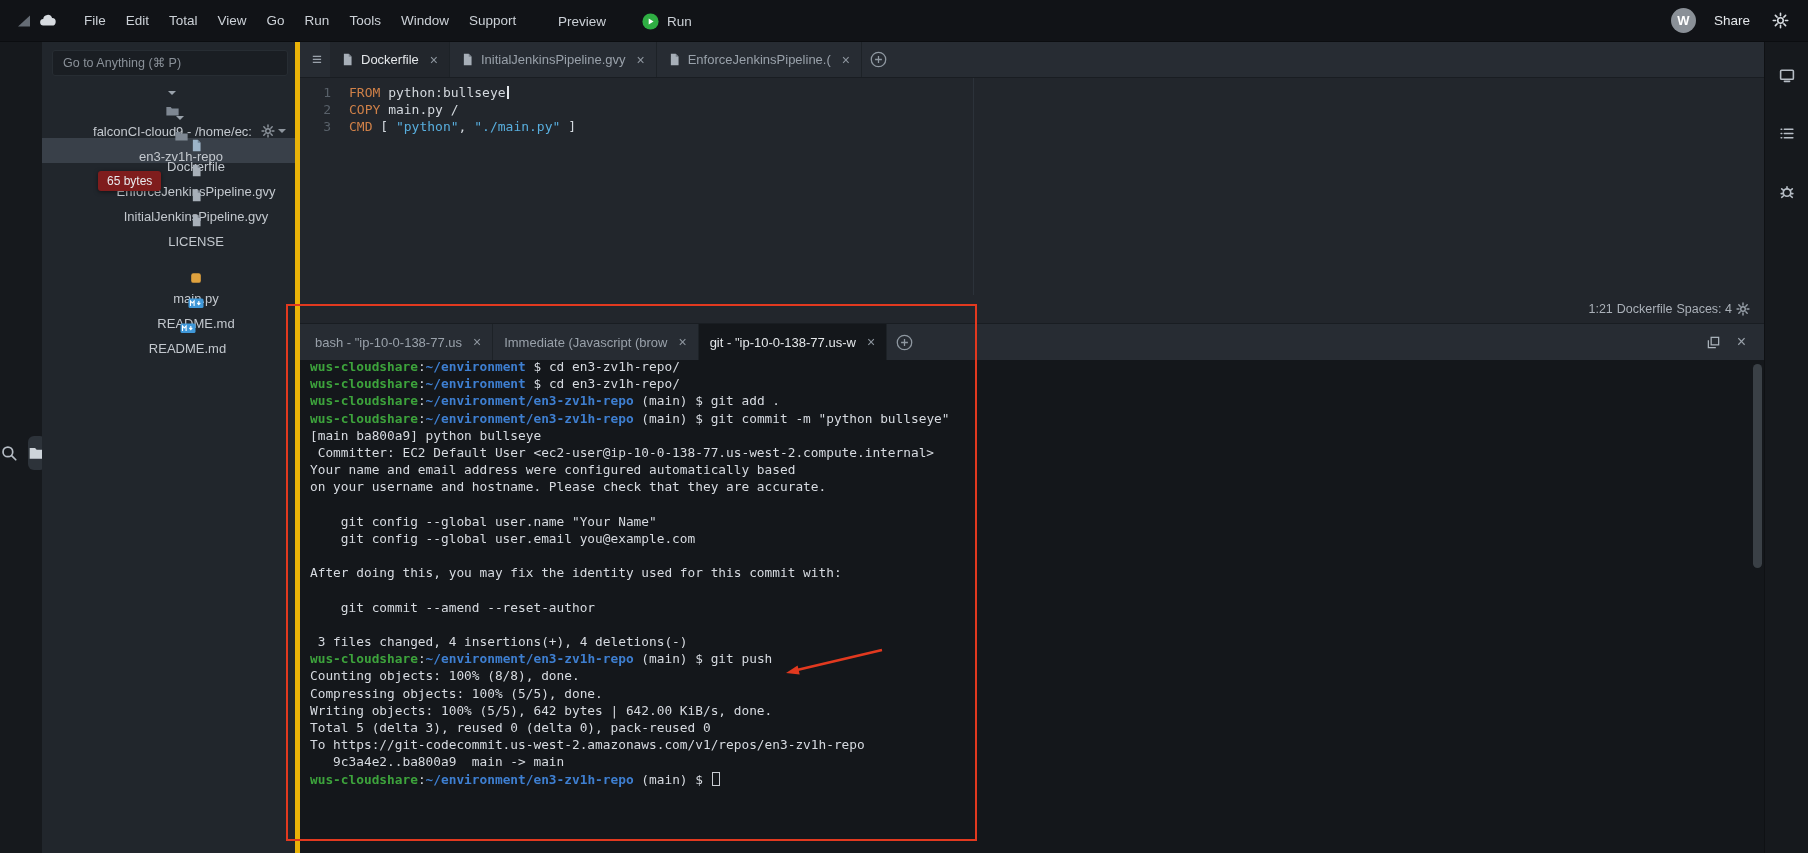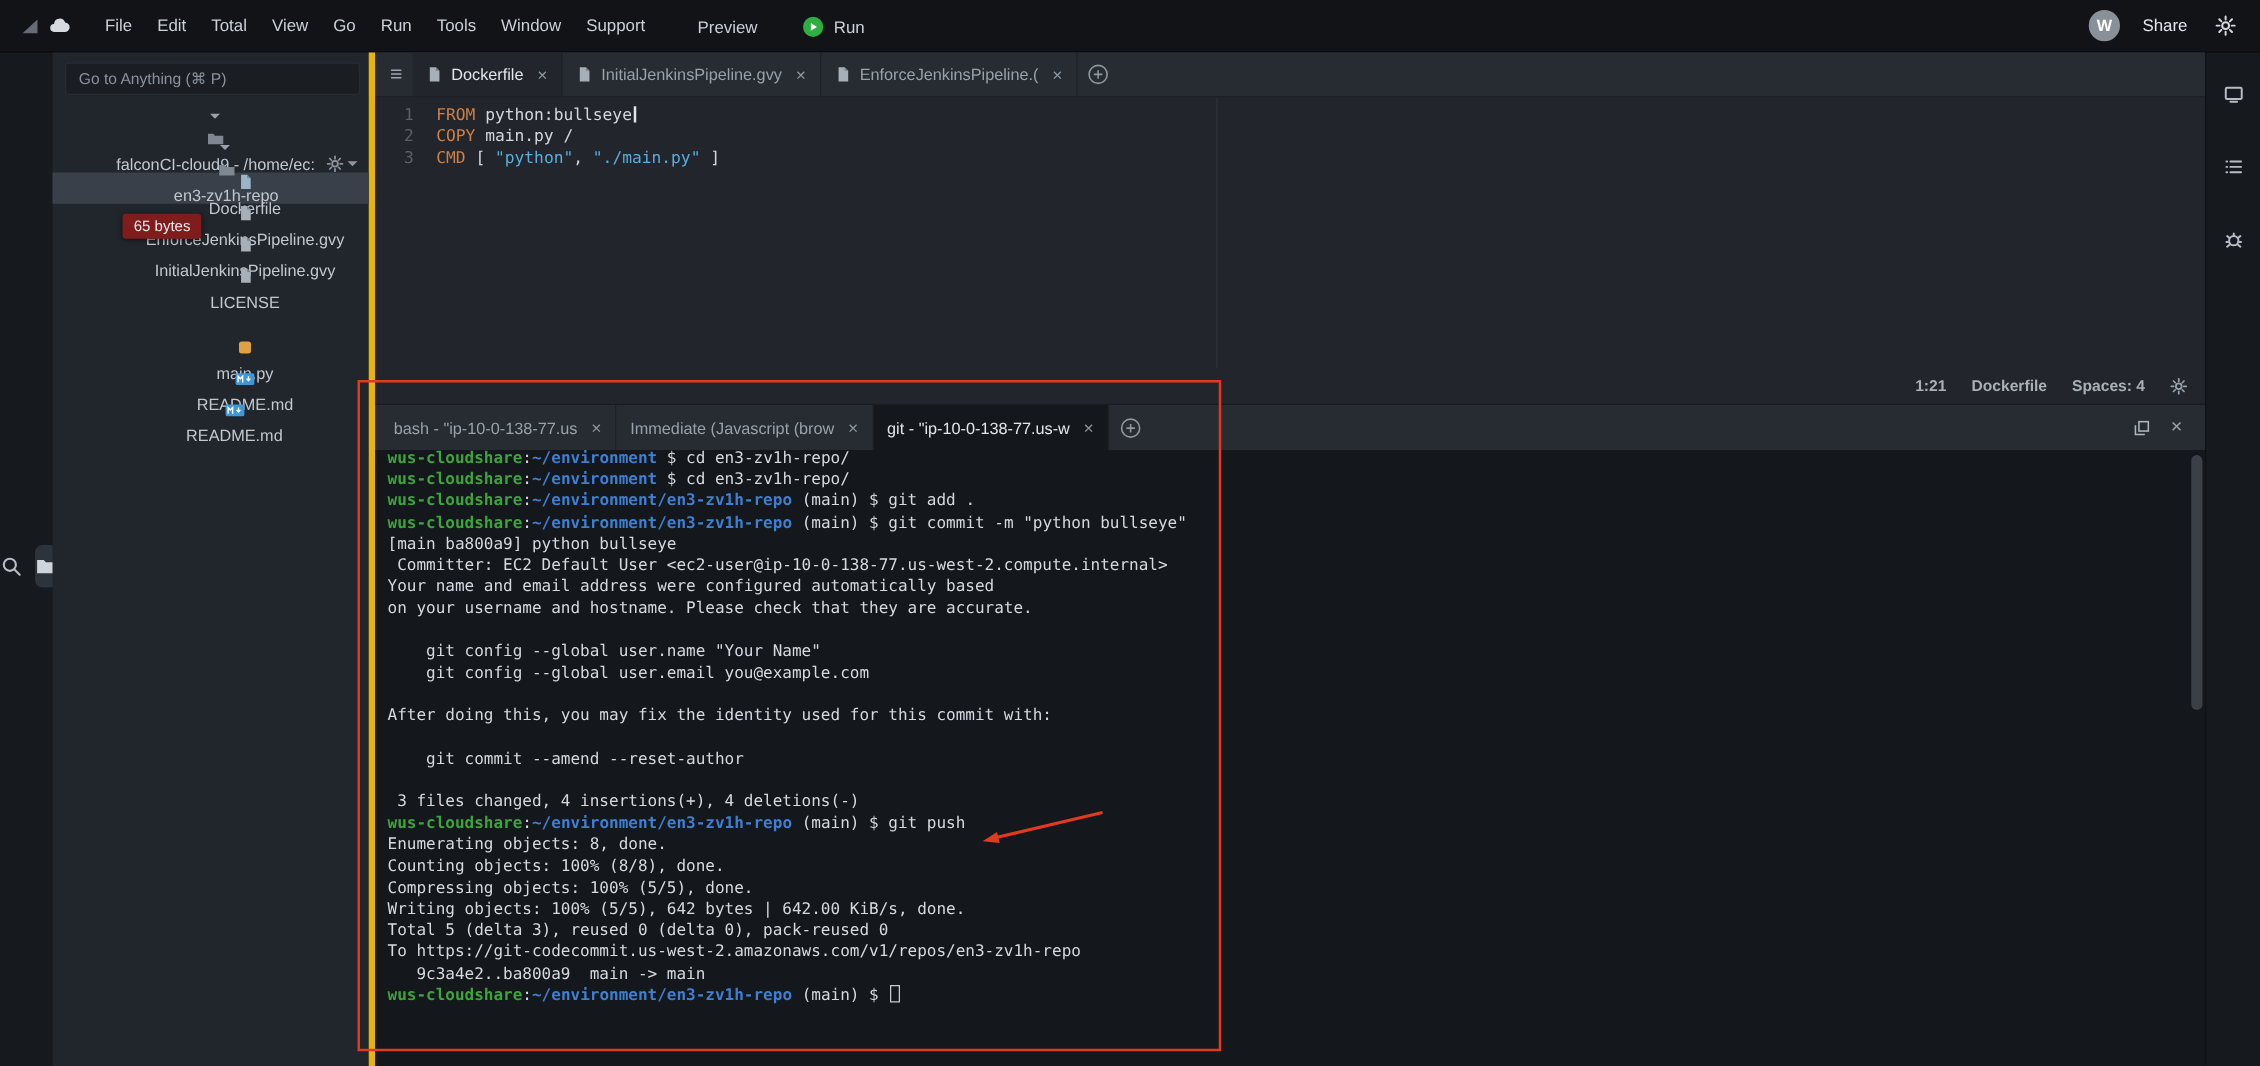--- a/index.html
+++ b/index.html
@@ -68,21 +68,21 @@
     font-family:"DejaVu Sans Mono", monospace;font-size:13px;line-height:17px;padding-top:6px;}
   .print-margin{position:absolute;left:673px;top:0;bottom:0;width:1px;background:#2c323a;}
   .code-row{display:flex;height:17px;}
   .gutter{flex:0 0 44px;width:44px;text-align:right;padding-right:13px;color:#586069;user-select:none;}
   .code{white-space:pre;color:#d3d8de;padding-left:5px;}
   .seg-kw{color:#cf8048;}
   .seg-str{color:#58aede;}
   .editor-caret{display:inline-block;width:2px;height:13px;background:#e2e6ea;vertical-align:-2px;margin-left:1px;}
 
   .statusbar{height:28px;flex:0 0 28px;background:#22262c;display:flex;align-items:center;
-    justify-content:flex-end;gap:20px;padding-right:14px;font-size:12.5px;color:#aab0b8;font-weight:bold;}
+    justify-content:flex-end;gap:4px;padding-right:14px;font-size:12.5px;color:#aab0b8;}
   .statusbar .icon{display:flex;align-items:center;}
 
   
   .console{height:530px;flex:0 0 530px;display:flex;flex-direction:column;border-top:1px solid #191d22;}
   .console-tabbar{padding-left:4px;position:relative;}
   .console-controls{margin-left:auto;display:flex;align-items:center;gap:16px;padding-right:18px;color:#9aa2ab;}
   .console-close{font-size:16px;color:#9aa2ab;}
   .terminal{flex:1;min-height:0;background:#14171b;position:relative;overflow:hidden;
     font-family:"DejaVu Sans Mono", monospace;font-size:12.8px;line-height:17.2px;
     padding:5px 0 0 10px;color:#d6dae0;}
@@ -426,21 +426,20 @@
               <div class="term-line"><span></span></div>
               <div class="term-line"><span>    git config --global user.name "Your Name"</span></div>
               <div class="term-line"><span>    git config --global user.email you@example.com</span></div>
               <div class="term-line"><span></span></div>
               <div class="term-line"><span>After doing this, you may fix the identity used for this commit with:</span></div>
               <div class="term-line"><span></span></div>
               <div class="term-line"><span>    git commit --amend --reset-author</span></div>
               <div class="term-line"><span></span></div>
               <div class="term-line"><span> 3 files changed, 4 insertions(+), 4 deletions(-)</span></div>
               <div class="term-line"><span class="seg-user">wus-cloudshare</span><span>:</span><span class="seg-path">~/environment/en3-zv1h-repo</span><span> (main) $ git push</span></div>
-              <div class="term-line"><span>Enumerating objects: 8, done.</span></div>
               <div class="term-line"><span>Counting objects: 100% (8/8), done.</span></div>
               <div class="term-line"><span>Compressing objects: 100% (5/5), done.</span></div>
               <div class="term-line"><span>Writing objects: 100% (5/5), 642 bytes | 642.00 KiB/s, done.</span></div>
               <div class="term-line"><span>Total 5 (delta 3), reused 0 (delta 0), pack-reused 0</span></div>
               <div class="term-line"><span>To https://git-codecommit.us-west-2.amazonaws.com/v1/repos/en3-zv1h-repo</span></div>
               <div class="term-line"><span>   9c3a4e2..ba800a9  main -&gt; main</span></div>
               <div class="term-line"><span class="seg-user">wus-cloudshare</span><span>:</span><span class="seg-path">~/environment/en3-zv1h-repo</span><span> (main) $ </span><span class="term-cursor"></span></div>
             </div>
           <div class="term-scrollbar">
             <div class="thumb"></div>

